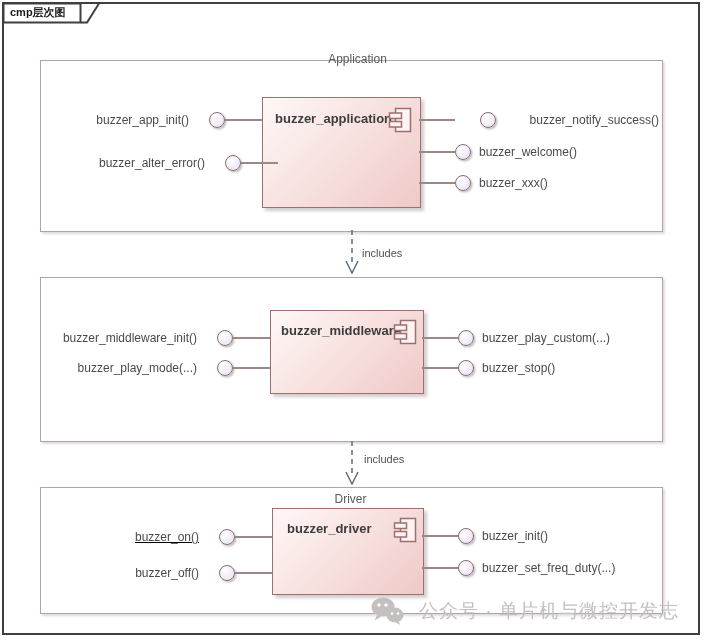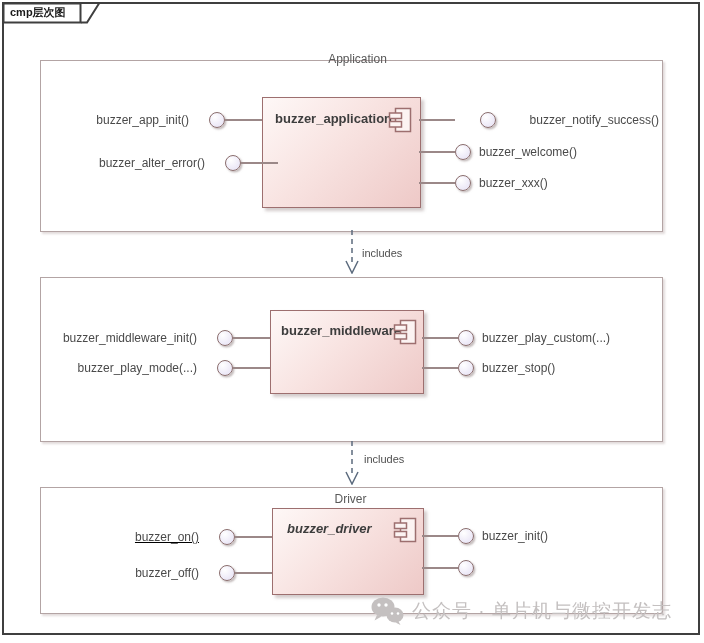--- a/index.html
+++ b/index.html
@@ -34,21 +34,21 @@
     box-shadow:1.5px 1.5px 2px rgba(150,135,135,0.55);}
   .wire{flex:0 0 auto;height:2px;background:#9b8888;}
   .port.left .wire{width:37px;}
   .port.right .wire{width:36px;}
 
   
   .connector{position:absolute;}
   .includes-label{position:absolute;font-size:11px;color:#4f4f4f;text-align:center;}
 
   
-  .watermark{position:absolute;left:370px;top:596px;display:flex;align-items:center;gap:8px;justify-content:space-between;}
+  .watermark{position:absolute;left:370px;top:596px;display:flex;align-items:center;gap:15px;justify-content:space-between;}
   .watermark-text{font-size:19px;color:#c4c0c0;letter-spacing:1px;white-space:nowrap;}
 </style>
 </head>
 <body>
 
 <div class="canvas">
 
   <div class="frame"></div>
   <svg class="tab-shape" width="110" height="30" viewBox="0 0 110 30">
     <rect x="3.5" y="3.5" width="77" height="19" fill="#ffffff" stroke="#3f3f3f" stroke-width="2"></rect>
@@ -136,21 +136,21 @@
   <svg class="connector" style="left:344px;top:441px;" width="16" height="44" viewBox="0 0 16 44">
     <line x1="8" y1="0" x2="8" y2="34" stroke="#5c6b7e" stroke-width="1.5" stroke-dasharray="5,4"></line>
     <polyline points="2,31 8,43 14,31" fill="none" stroke="#5c6b7e" stroke-width="1.5"></polyline>
   </svg>
   <span class="includes-label" style="left:364px;top:453px;">includes</span>
 
   <div class="container" style="left:40px;top:487px;width:621px;height:125px;"></div>
   <div class="section-label" style="top:492px;">Driver</div>
 
   <div class="component" style="left:272px;top:508px;width:150px;height:85px;">
-    <span class="comp-title" style="left:14px;top:12px;font-style:italic;">buzzer_driver</span>
+    <span class="comp-title" style="left:14px;top:12px;">buzzer_driver</span>
     <svg class="comp-icon" style="right:6px;top:8px;" width="24" height="26" viewBox="0 0 24 26">
       <rect x="7.5" y="1.5" width="15" height="23" fill="#fcf3f2" stroke="#9d6f6f" stroke-width="1.5"></rect>
       <rect x="1.5" y="6" width="12" height="5.5" fill="#fcf3f2" stroke="#9d6f6f" stroke-width="1.5"></rect>
       <rect x="1.5" y="14.5" width="12" height="5.5" fill="#fcf3f2" stroke="#9d6f6f" stroke-width="1.5"></rect>
     </svg>
   </div>
 
   <div class="port left" style="left:45px;top:527px;width:227px;text-decoration:underline;">
     <span class="lbl">buzzer_on()</span>
     <span class="lolli"></span>
@@ -162,20 +162,21 @@
     <span class="wire"></span>
   </div>
   <div class="port right" style="left:422px;top:526px;width:238px;">
     <span class="wire"></span>
     <span class="lolli"></span>
     <span class="lbl">buzzer_init()</span>
   </div>
   <div class="port right" style="left:422px;top:558px;width:238px;">
     <span class="wire"></span>
     <span class="lolli"></span>
+    <span class="lbl">buzzer_set_freq_duty(...)</span>
   </div>
 
   <div class="watermark">
     <svg width="34" height="30" viewBox="0 0 34 30">
       <ellipse cx="13" cy="11" rx="11.5" ry="9.5" fill="#c4c0c0"></ellipse>
       <path d="M7,19 L4.5,24.5 L11.5,20.5 Z" fill="#c4c0c0"></path>
       <circle cx="9" cy="9" r="1.7" fill="#ffffff"></circle>
       <circle cx="16" cy="9" r="1.7" fill="#ffffff"></circle>
       <ellipse cx="25" cy="19" rx="8.5" ry="7.5" fill="#c4c0c0"></ellipse>
       <path d="M28.5,25.5 L30.5,29 L25.5,26.5 Z" fill="#c4c0c0"></path>

